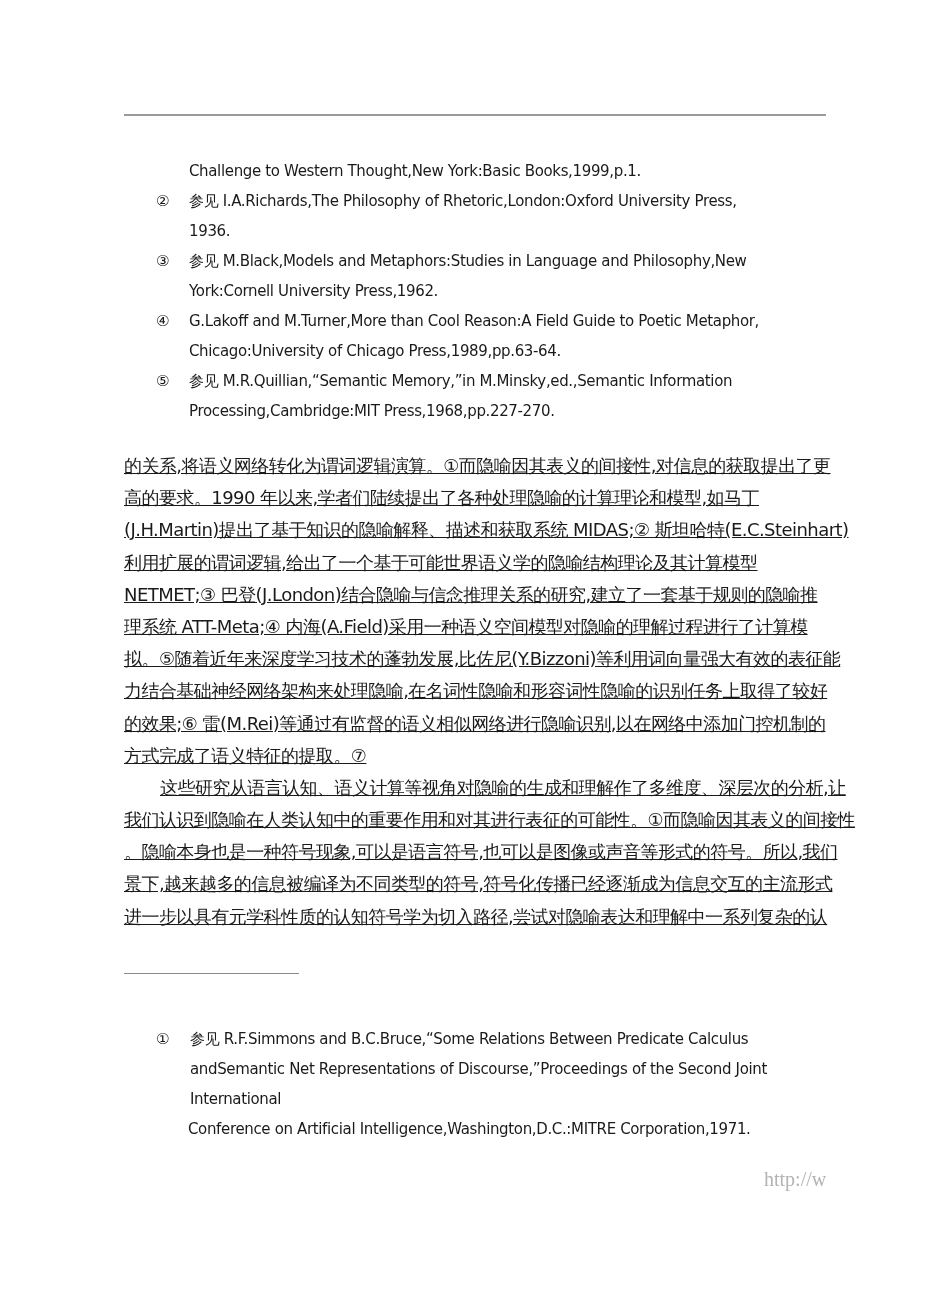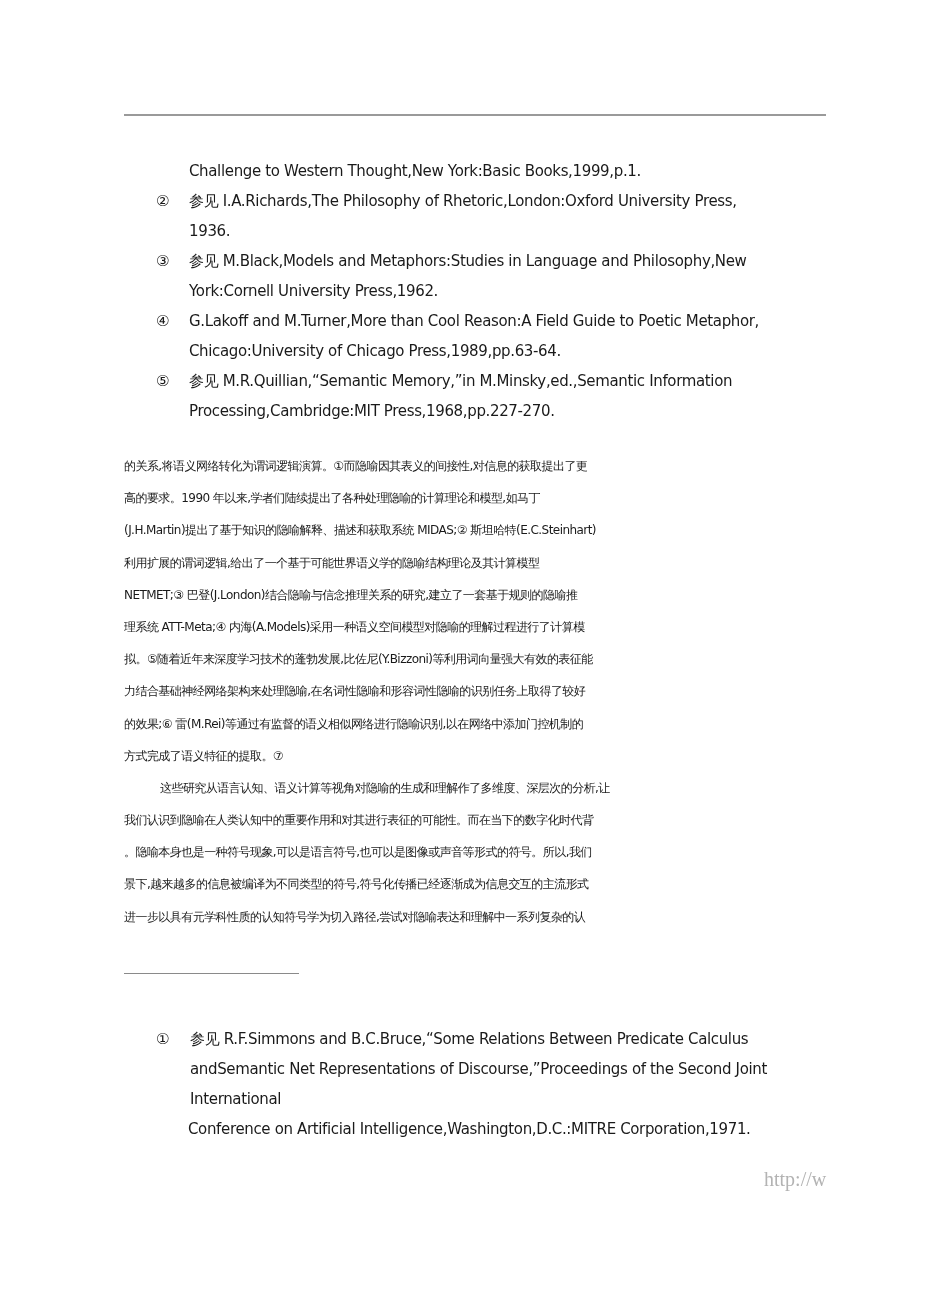--- a/index.html
+++ b/index.html
@@ -50,25 +50,26 @@
   .fn-text.shift { padding-left: 66px; }
   .fn-text.shift-less { padding-left: 64px; }
 
   .body-block {
     position: absolute;
     left: 124px;
     top: 450px;
     width: 712px;
   }
   .body-line {
-    font-size: 12px;
+    font-size: 18px;
     line-height: 32.2px;
     height: 32.2px;
     white-space: nowrap;
     letter-spacing: -0.55px;
+    text-decoration: underline;
   }
   .body-line.indent { padding-left: 36px; }
 
   .fn-rule {
     position: absolute;
     left: 124px;
     top: 973px;
     width: 175px;
     height: 0;
     border-top: 1px solid #8a8a8a;
@@ -116,27 +117,27 @@
     <div class="fn-line"><span class="fn-text">Processing,Cambridge:MIT Press,1968,pp.227-270.</span></div>
   </div>
 </div>
 
 <div class="body-block">
   <div class="body-line">的关系,将语义网络转化为谓词逻辑演算。①而隐喻因其表义的间接性,对信息的获取提出了更</div>
   <div class="body-line">高的要求。1990 年以来,学者们陆续提出了各种处理隐喻的计算理论和模型,如马丁</div>
   <div class="body-line">(J.H.Martin)提出了基于知识的隐喻解释、描述和获取系统 MIDAS;② 斯坦哈特(E.C.Steinhart)</div>
   <div class="body-line">利用扩展的谓词逻辑,给出了一个基于可能世界语义学的隐喻结构理论及其计算模型</div>
   <div class="body-line">NETMET;③ 巴登(J.London)结合隐喻与信念推理关系的研究,建立了一套基于规则的隐喻推</div>
-  <div class="body-line">理系统 ATT-Meta;④ 内海(A.Models)采用一种语义空间模型对隐喻的理解过程进行了计算模</div>
+  <div class="body-line">理系统 ATT-Meta;④ 内海(A.Field)采用一种语义空间模型对隐喻的理解过程进行了计算模</div>
   <div class="body-line">拟。⑤随着近年来深度学习技术的蓬勃发展,比佐尼(Y.Bizzoni)等利用词向量强大有效的表征能</div>
   <div class="body-line">力结合基础神经网络架构来处理隐喻,在名词性隐喻和形容词性隐喻的识别任务上取得了较好</div>
   <div class="body-line">的效果;⑥ 雷(M.Rei)等通过有监督的语义相似网络进行隐喻识别,以在网络中添加门控机制的</div>
   <div class="body-line">方式完成了语义特征的提取。⑦</div>
   <div class="body-line indent">这些研究从语言认知、语义计算等视角对隐喻的生成和理解作了多维度、深层次的分析,让</div>
-  <div class="body-line">我们认识到隐喻在人类认知中的重要作用和对其进行表征的可能性。而在当下的数字化时代背</div>
+  <div class="body-line">我们认识到隐喻在人类认知中的重要作用和对其进行表征的可能性。①而隐喻因其表义的间接性</div>
   <div class="body-line">。隐喻本身也是一种符号现象,可以是语言符号,也可以是图像或声音等形式的符号。所以,我们</div>
   <div class="body-line">景下,越来越多的信息被编译为不同类型的符号,符号化传播已经逐渐成为信息交互的主流形式</div>
   <div class="body-line">进一步以具有元学科性质的认知符号学为切入路径,尝试对隐喻表达和理解中一系列复杂的认</div>
 </div>
 
 <div class="fn-rule"></div>
 
 <div class="fn-block fn-bottom">
   <div class="fn-item">
     <span class="fn-num">①</span>

